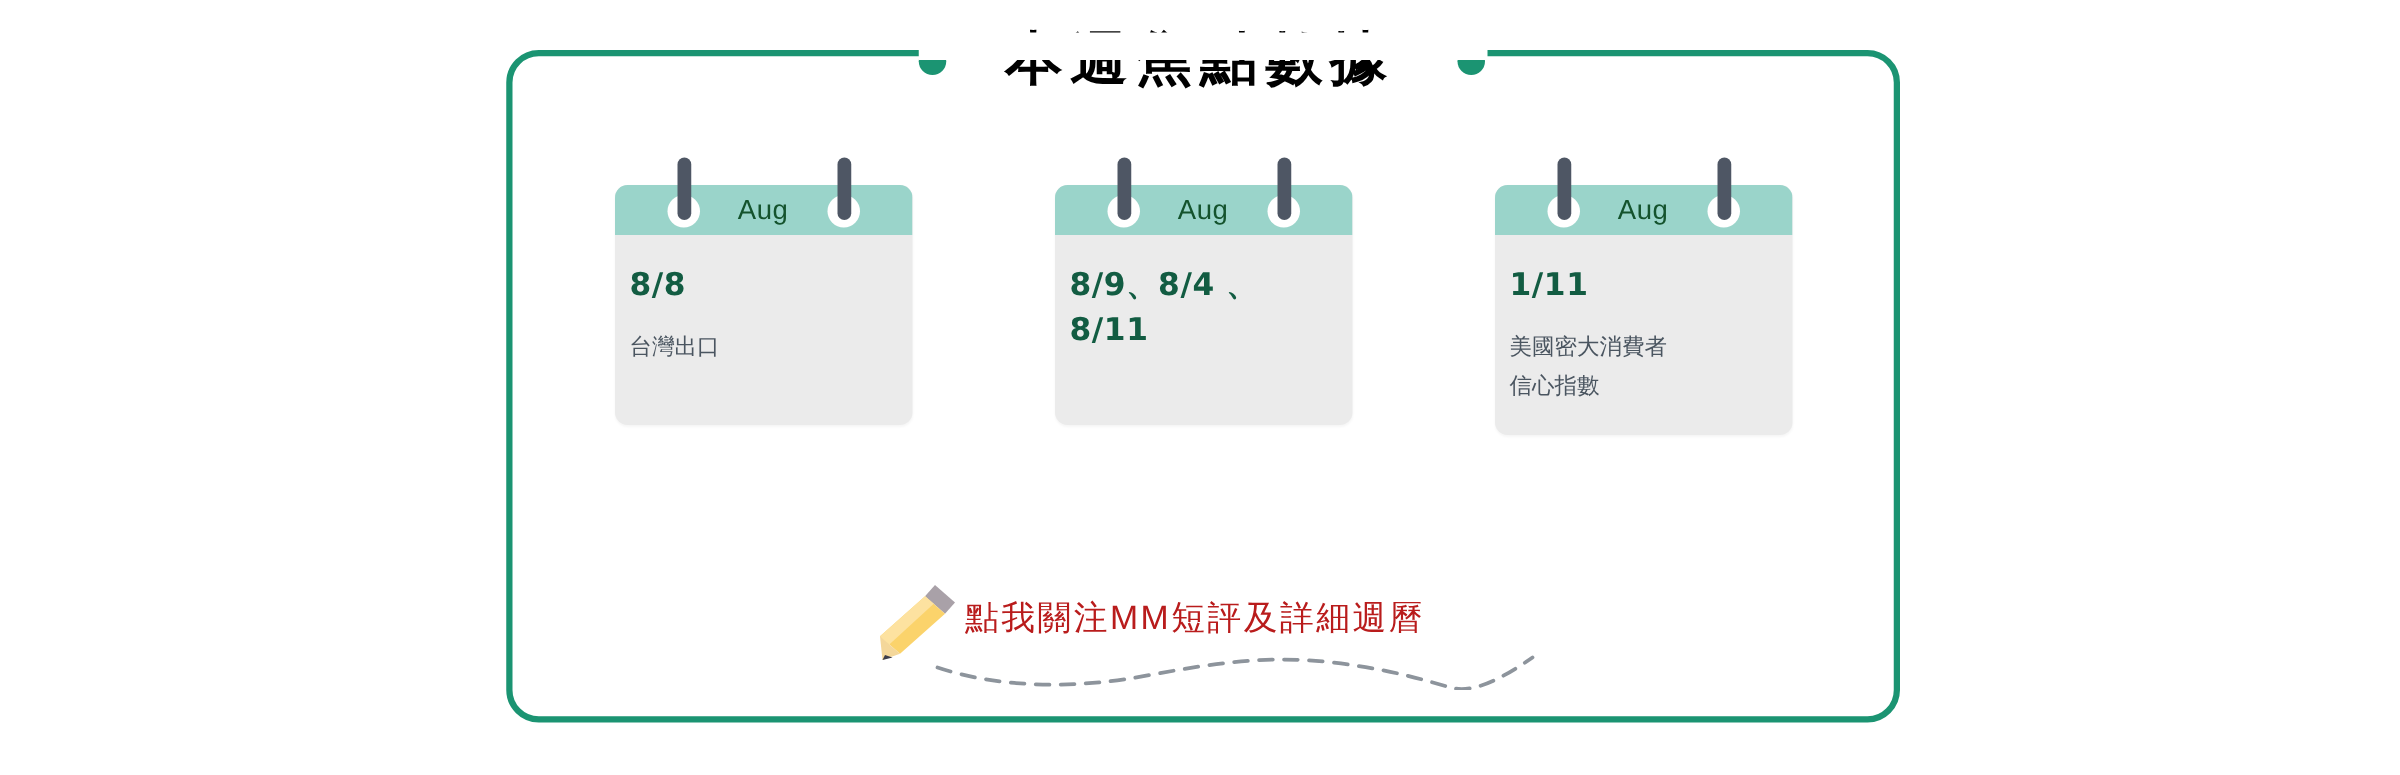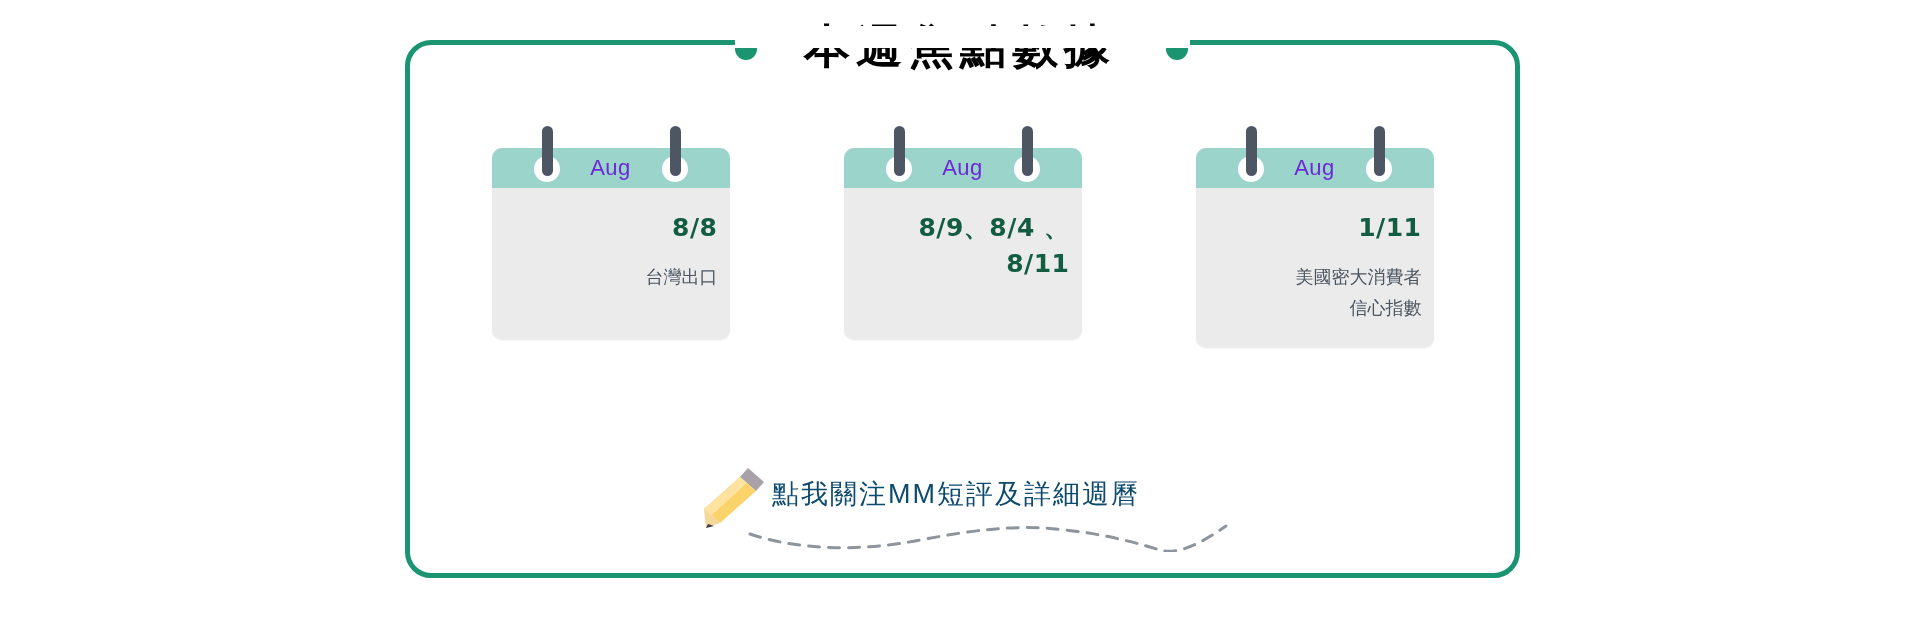--- a/index.html
+++ b/index.html
@@ -100,27 +100,27 @@
     height: 40px;
     background: #9ad4ca;
     display: flex;
     align-items: center;
     justify-content: center;
   }
   .card-month {
     font-family: "Liberation Sans", sans-serif;
     font-size: 22px;
     font-weight: 400;
-    color: #6d28d9;
+    color: #14532d;
     letter-spacing: 0.5px;
     line-height: 40px;
   }
   .card-body {
     padding: 18px 12px 24px 12px;
-    text-align: right;
+    text-align: left;
     min-height: 152px;
     box-sizing: border-box;
   }
   .card-date {
     font-family: "DejaVu Sans", sans-serif;
     font-size: 25px;
     font-weight: 700;
     color: #125c42;
     line-height: 36px;
     letter-spacing: 0.5px;
@@ -187,21 +187,21 @@
     height: 66px;
   }
   #link-text {
     position: absolute;
     left: 72px;
     top: 12px;
     font-family: "Liberation Sans", sans-serif;
     font-size: 27px;
     font-weight: 400;
     letter-spacing: 2px;
-    color: #0c4a6e;
+    color: #b91c1c;
     white-space: nowrap;
     line-height: 40px;
   }
   #squiggle {
     position: absolute;
     left: 48px;
     top: 52px;
     width: 482px;
     height: 38px;
   }

